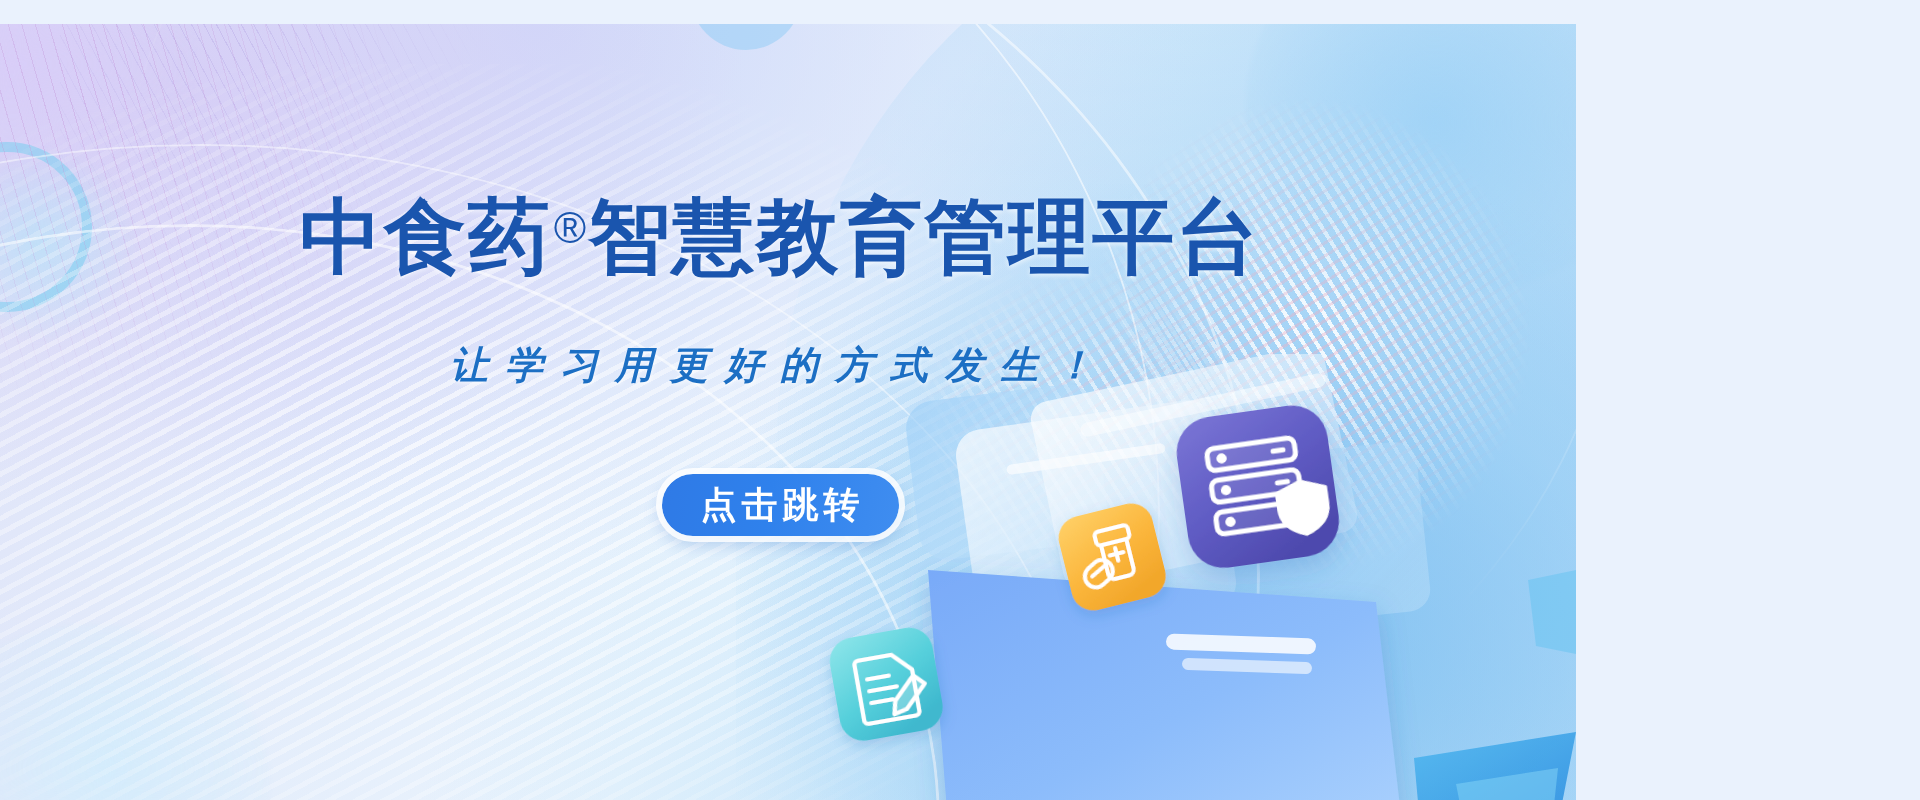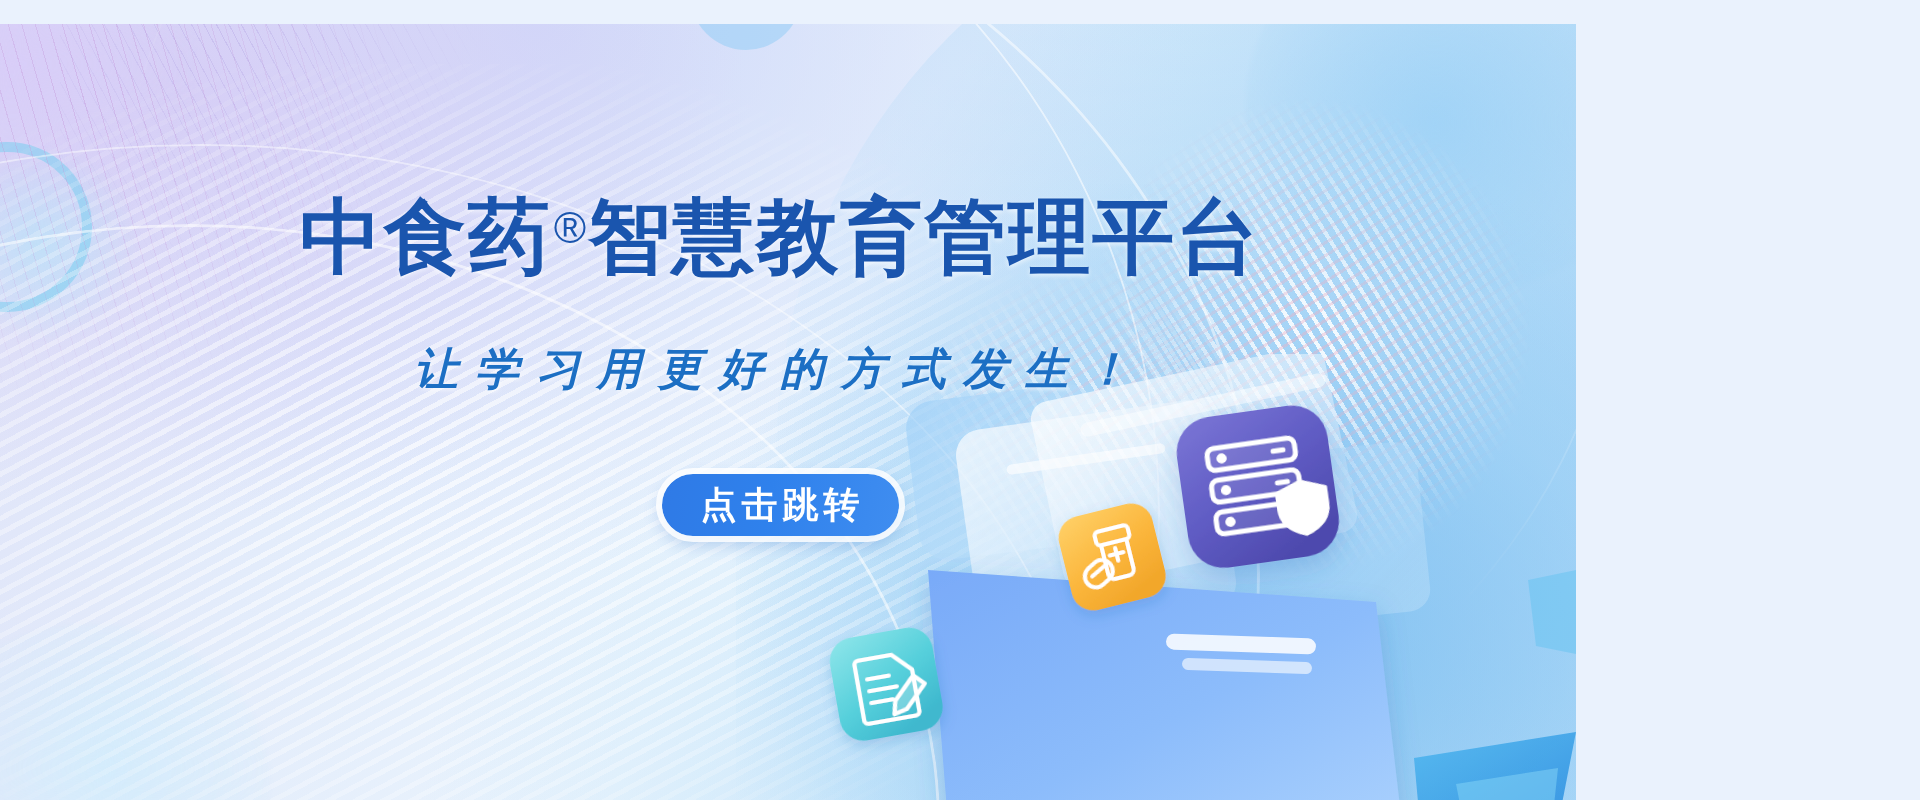--- a/index.html
+++ b/index.html
@@ -171,21 +171,21 @@
     letter-spacing:0;
     margin:0 2px;
   }
 
   .subtitle {
     position:absolute; left:0; top:316px; width:1560px;
     text-align:center;
     font-family:"Liberation Serif","DejaVu Serif",serif;
     font-style:italic;
     font-weight:bold;
-    font-size:44px;
+    font-size:38px;
     letter-spacing:17px;
     color:#1c6fc4;
     white-space:nowrap;
     text-shadow:1px 2px 4px rgba(255,255,255,.7);
   }
 
   .cta-wrap {
     position:absolute; left:0; top:450px; width:1560px;
     display:flex; justify-content:center;
   }

